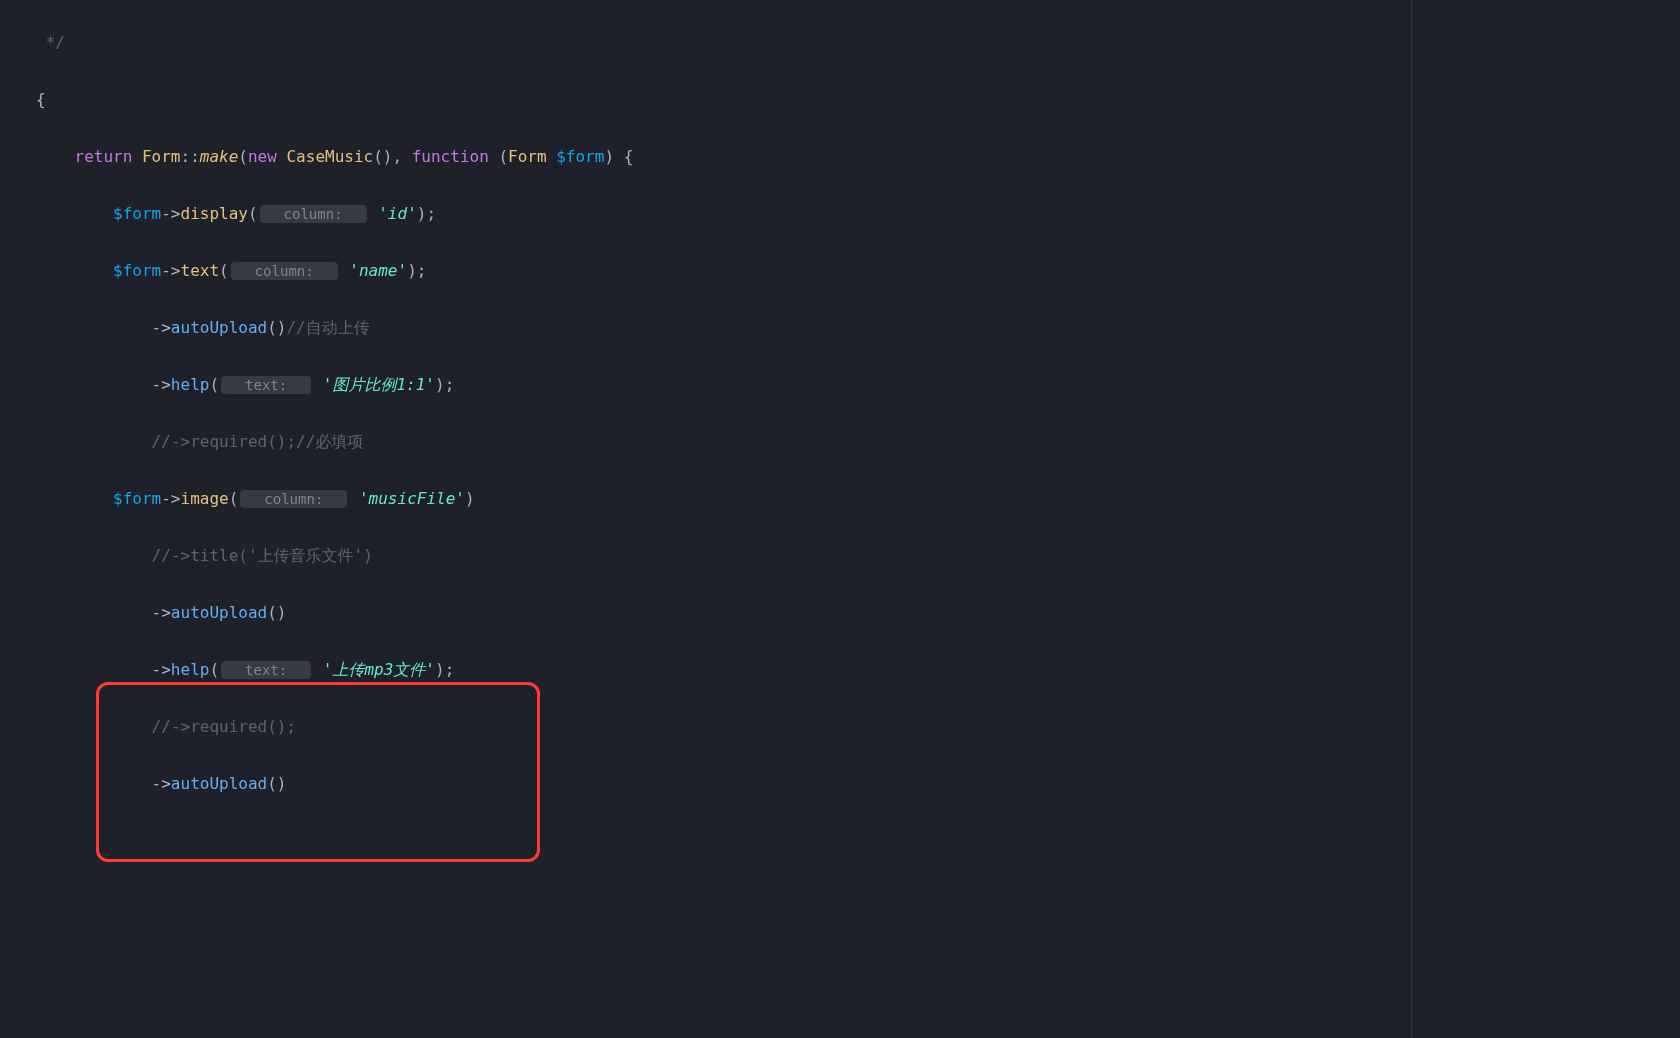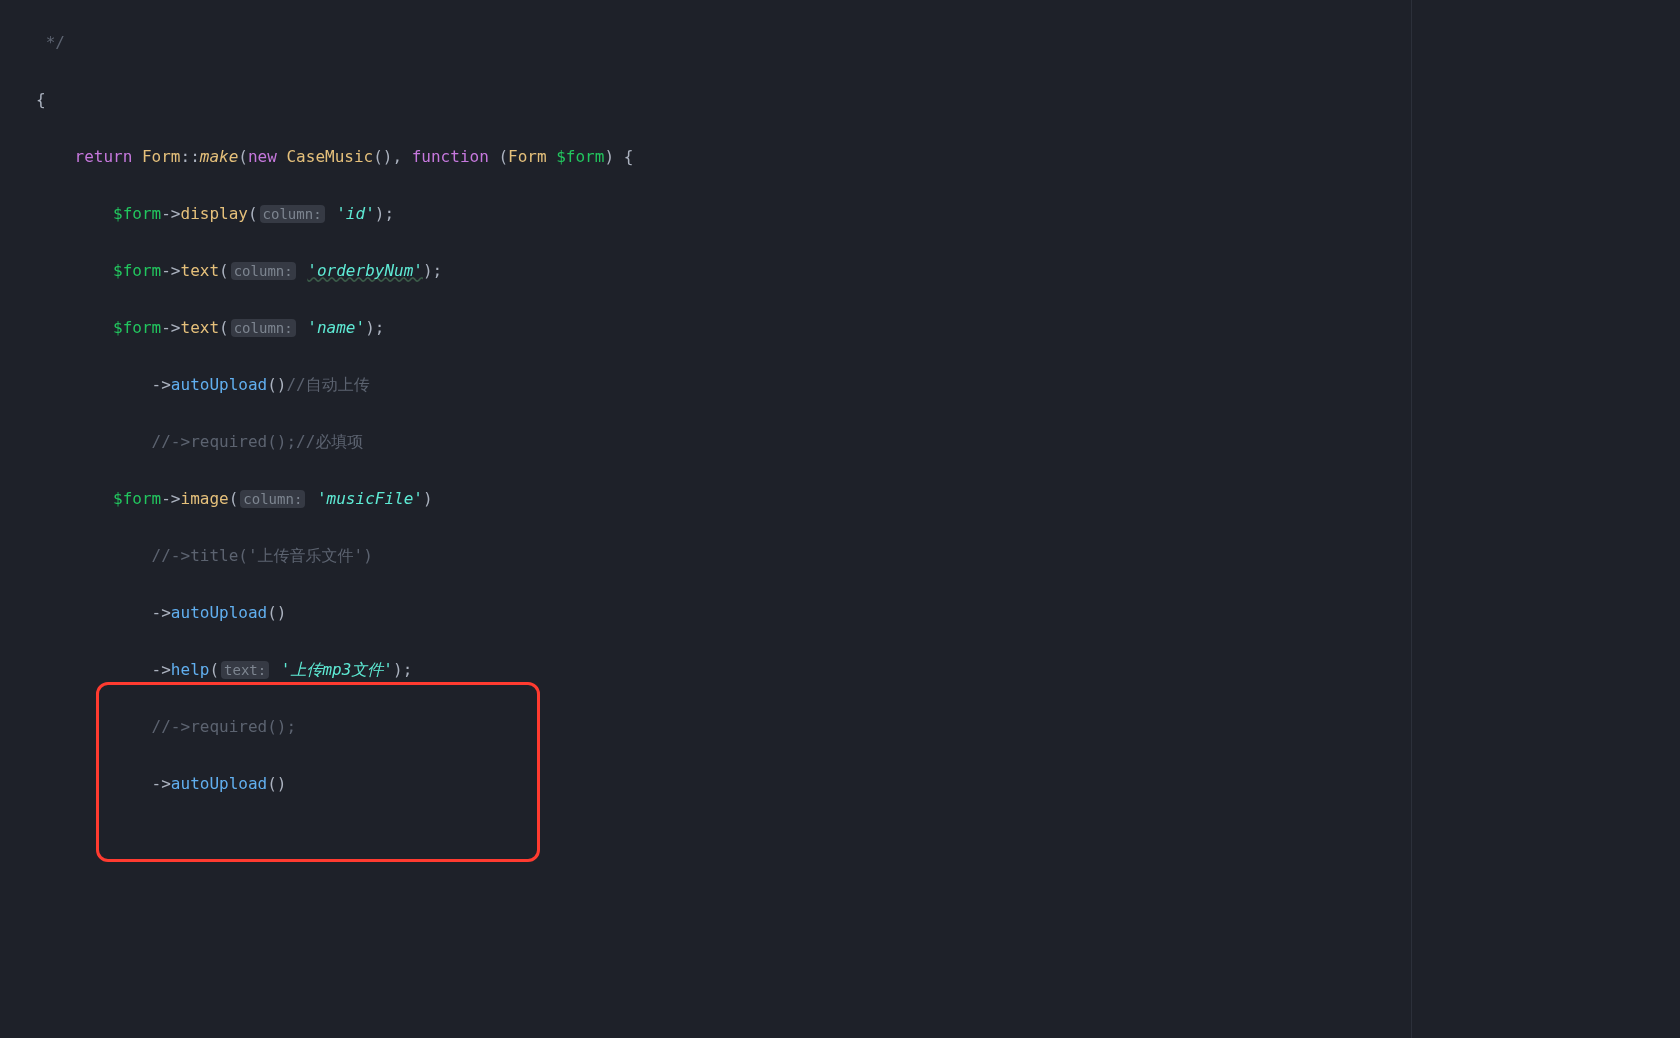--- a/index.html
+++ b/index.html
@@ -22,27 +22,27 @@
   }
   .line { display: block; min-height: 28.5px; }
   
   
   .c-comment { color: #5c6370; font-style: normal; }
   .c-keyword { color: #c678dd; }
   .c-func { color: #61afef; }
   .c-method-yellow { color: #e5c07b; }
   .c-italic { font-style: italic; }
   .c-class { color: #e5c07b; }
-  .c-var { color: #22c55e; }
+  .c-var { color: #0ea5e9; }
   .c-str { color: #5eead4; font-style: italic; }
   .c-punc { color: #abb2bf; }
   .c-param-hint {
     background: #363a44;
     color: #7d8590;
-    padding: 1px 3px;
+    padding: 1px 24px;
     border-radius: 4px;
     font-size: 14px;
     margin: 0 2px;
   }
   .underline-wave {
     text-decoration: underline wavy rgba(100,180,120,0.4);
     text-decoration-skip-ink: none;
   }
   
   .highlight-box {
@@ -64,23 +64,23 @@
 </head>
 <body>
 
 <div class="right-margin"></div>
 
 <div class="code-container">
 <span class="line"><span class="c-comment"> */</span></span>
 <span class="line"><span class="c-punc">{</span></span>
 <span class="line">    <span class="c-keyword">return</span> <span class="c-class">Form</span><span class="c-punc">::</span><span class="c-method-yellow c-italic">make</span><span class="c-punc">(</span><span class="c-keyword">new</span> <span class="c-class">CaseMusic</span><span class="c-punc">(), </span><span class="c-keyword">function</span><span class="c-punc"> (</span><span class="c-class">Form</span> <span class="c-var">$form</span><span class="c-punc">) {</span></span>
 <span class="line">        <span class="c-var">$form</span><span class="c-punc">-&gt;</span><span class="c-method-yellow">display</span><span class="c-punc">(</span><span class="c-param-hint">column:</span> <span class="c-str">'id'</span><span class="c-punc">);</span></span>
-<span class="line">        <span class="c-var">$form</span><span class="c-punc">-&gt;</span><span class="c-method-yellow">text</span><span class="c-punc">(</span><span class="c-param-hint">column:</span> <span class="c-str underline-wave">'orderbyNum'</span><span class="c-punc">);</span></span>
 <span class="line">        <span class="c-var">$form</span><span class="c-punc">-&gt;</span><span class="c-method-yellow">text</span><span class="c-punc">(</span><span class="c-param-hint">column:</span> <span class="c-str">'name'</span><span class="c-punc">);</span></span>
 <span class="line">            <span class="c-punc">-&gt;</span><span class="c-func">autoUpload</span><span class="c-punc">()</span><span class="c-comment">//自动上传</span></span>
+<span class="line">            <span class="c-punc">-&gt;</span><span class="c-func">help</span><span class="c-punc">(</span><span class="c-param-hint">text:</span> <span class="c-str">'图片比例1:1'</span><span class="c-punc">);</span></span>
 <span class="line">            <span class="c-comment">//-&gt;required();//必填项</span></span>
 <span class="line">        <span class="c-var">$form</span><span class="c-punc">-&gt;</span><span class="c-method-yellow">image</span><span class="c-punc">(</span><span class="c-param-hint">column:</span> <span class="c-str">'musicFile'</span><span class="c-punc">)</span></span>
 <span class="line">            <span class="c-comment">//-&gt;title('上传音乐文件')</span></span>
 <span class="line">            <span class="c-punc">-&gt;</span><span class="c-func">autoUpload</span><span class="c-punc">()</span></span>
 <span class="line">            <span class="c-punc">-&gt;</span><span class="c-func">help</span><span class="c-punc">(</span><span class="c-param-hint">text:</span> <span class="c-str">'上传mp3文件'</span><span class="c-punc">);</span></span>
 <span class="line">            <span class="c-comment">//-&gt;required();</span></span>
 <span class="line">            <span class="c-punc">-&gt;</span><span class="c-func">autoUpload</span><span class="c-punc">()</span></span>
 
 
 

